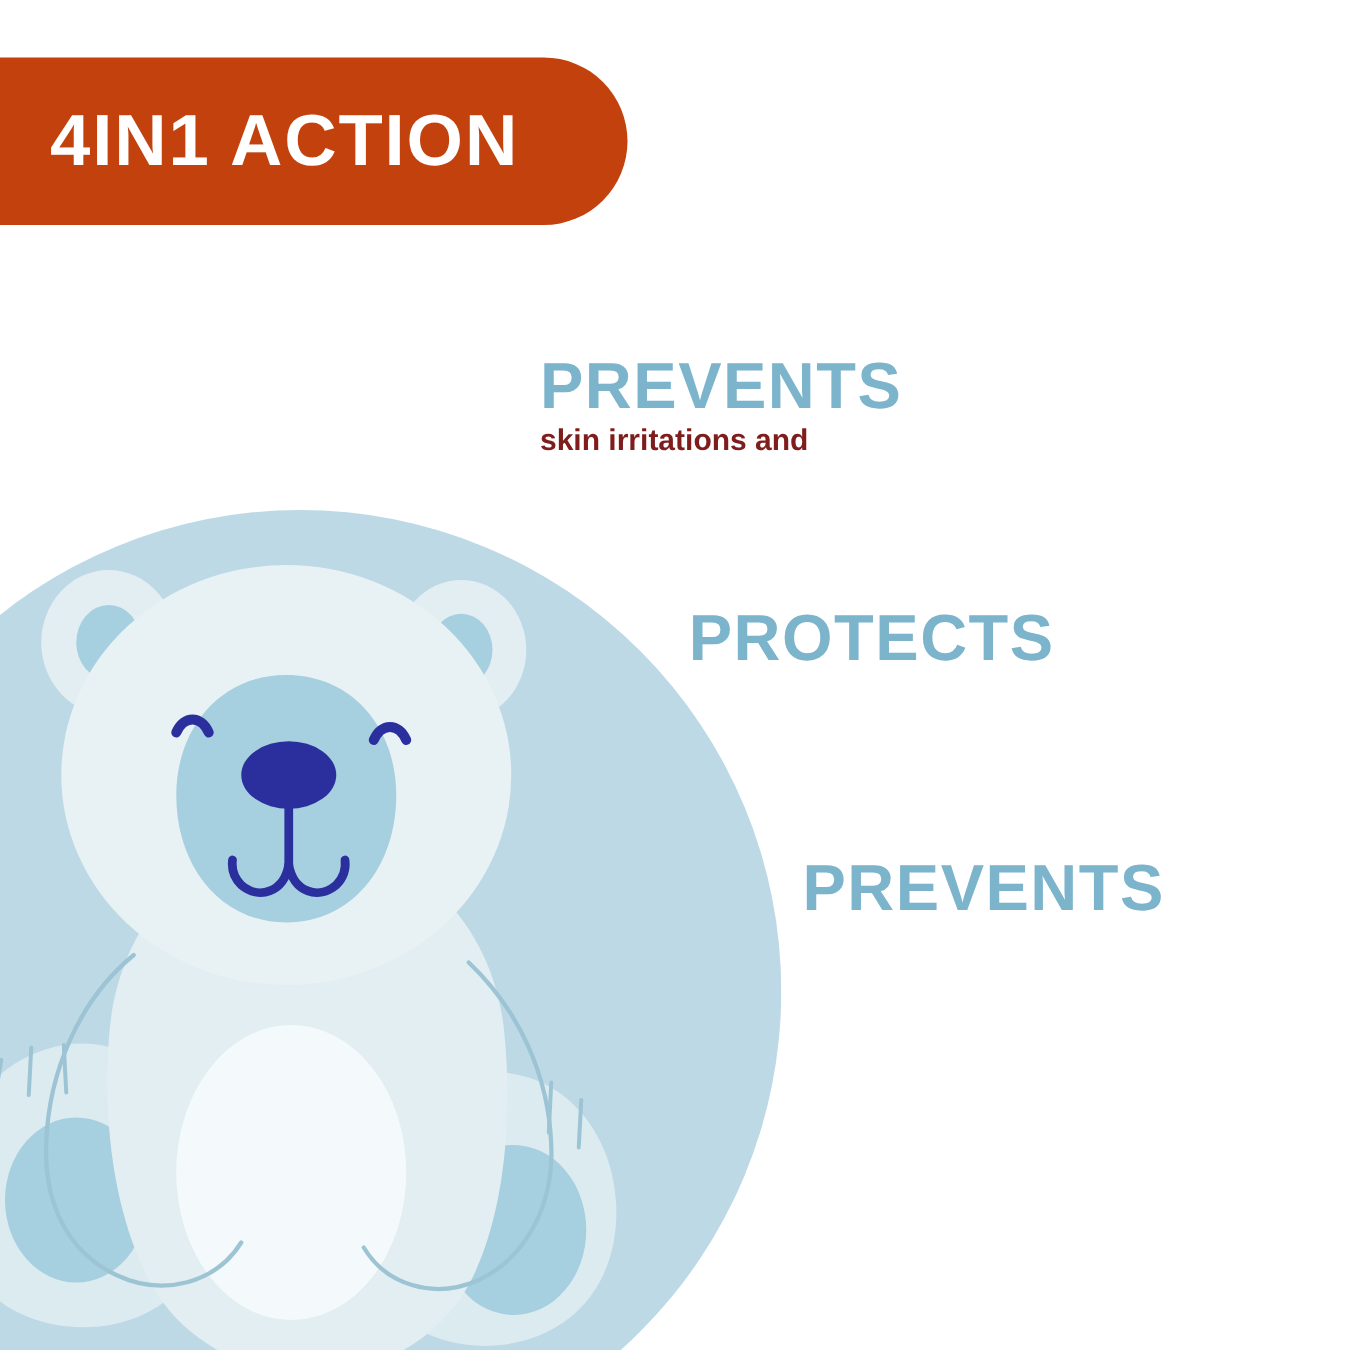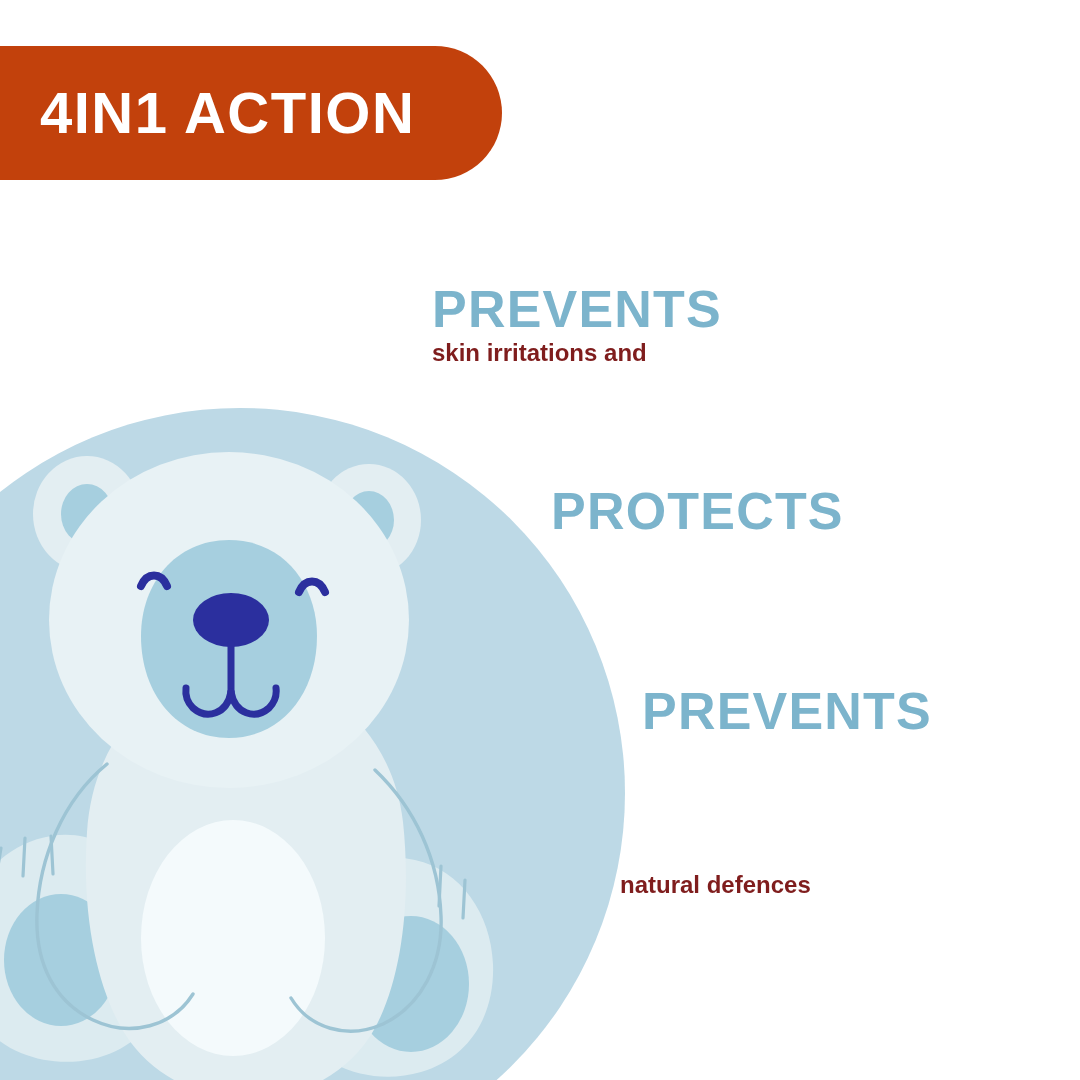--- a/index.html
+++ b/index.html
@@ -181,17 +181,16 @@
   <div class="benefit" id="benefit-1">
     <div class="benefit-heading">PROTECTS</div>
   </div>
 
   <div class="benefit" id="benefit-2">
     <div class="benefit-heading">PREVENTS</div>
   </div>
 
   <div class="benefit" id="benefit-3">
     <div class="benefit-sub">
-      <span class="sub-line">natural defences</span>
     </div>
   </div>
 
 </div>
 
 </body></html>

